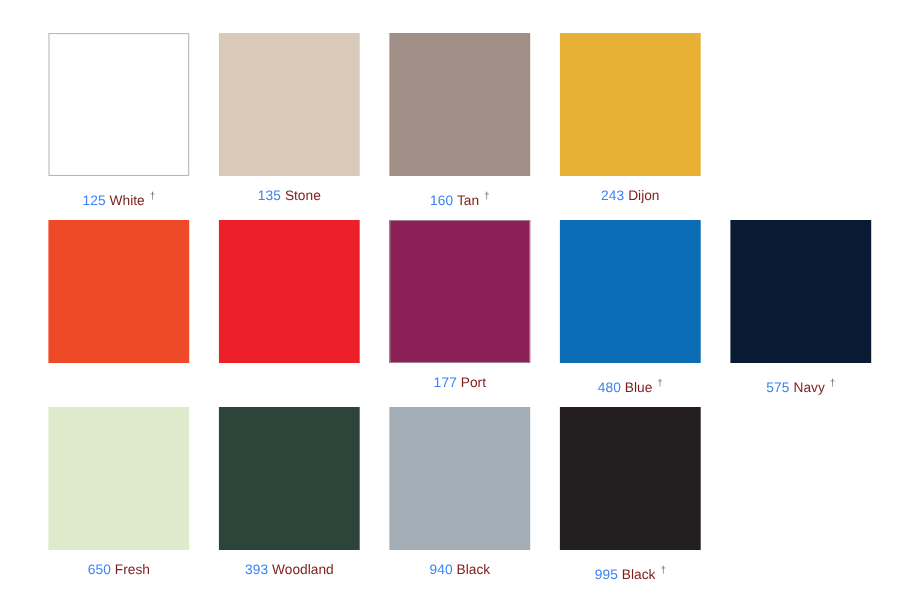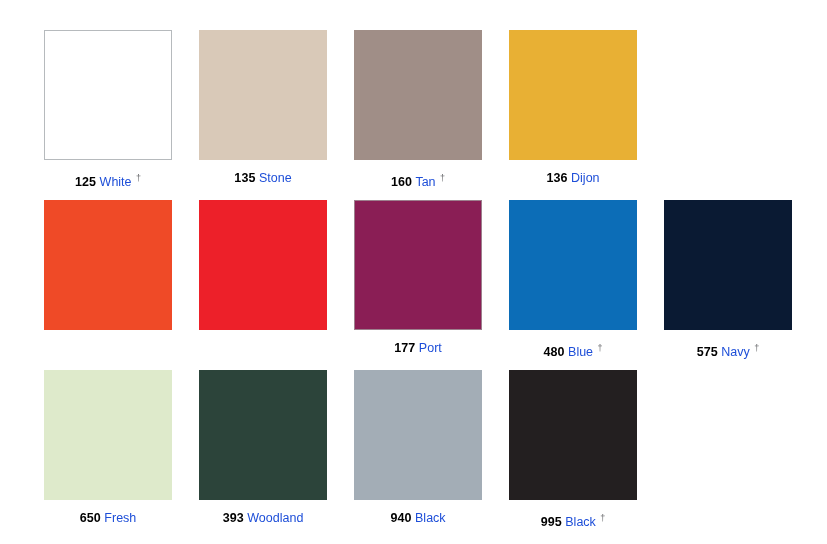--- a/index.html
+++ b/index.html
@@ -56,28 +56,28 @@
   .swatch-label {
     margin-top: 11px;
     text-align: center;
     font-size: 12.5px;
     line-height: 15px;
     color: #58595b;
     white-space: nowrap;
   }
 
   .swatch-code {
-    font-weight: bold;
-    color: #000000;
+    font-weight: normal;
+    color: #3b82f6;
     letter-spacing: 0.1px;
   }
 
   .swatch-name {
     font-weight: normal;
-    color: #1d4ed8;
+    color: #7f1d1d;
   }
 
   .swatch-dagger {
     font-size: 9px;
     vertical-align: super;
     color: #6d6e71;
     margin-left: 1px;
   }
   .swatch-dagger:empty {
     display: none;
@@ -95,21 +95,21 @@
       <div class="swatch-cell">
         <div class="swatch-chip" style="background-color: rgb(217, 201, 184);"></div>
         <div class="swatch-label"><span class="swatch-code">135</span> <span class="swatch-name">Stone</span> </div>
       </div>
       <div class="swatch-cell">
         <div class="swatch-chip" style="background-color: rgb(160, 142, 135);"></div>
         <div class="swatch-label"><span class="swatch-code">160</span> <span class="swatch-name">Tan</span> <span class="swatch-dagger">†</span></div>
       </div>
       <div class="swatch-cell">
         <div class="swatch-chip" style="background-color: rgb(232, 176, 52);"></div>
-        <div class="swatch-label"><span class="swatch-code">136</span> <span class="swatch-name">Dijon</span> </div>
+        <div class="swatch-label"><span class="swatch-code">243</span> <span class="swatch-name">Dijon</span> </div>
       </div>
     </div>
     <div class="swatch-row">
       <div class="swatch-cell">
         <div class="swatch-chip" style="background-color: rgb(239, 74, 39);"></div>
       </div>
       <div class="swatch-cell">
         <div class="swatch-chip" style="background-color: rgb(237, 32, 41);"></div>
       </div>
       <div class="swatch-cell">

